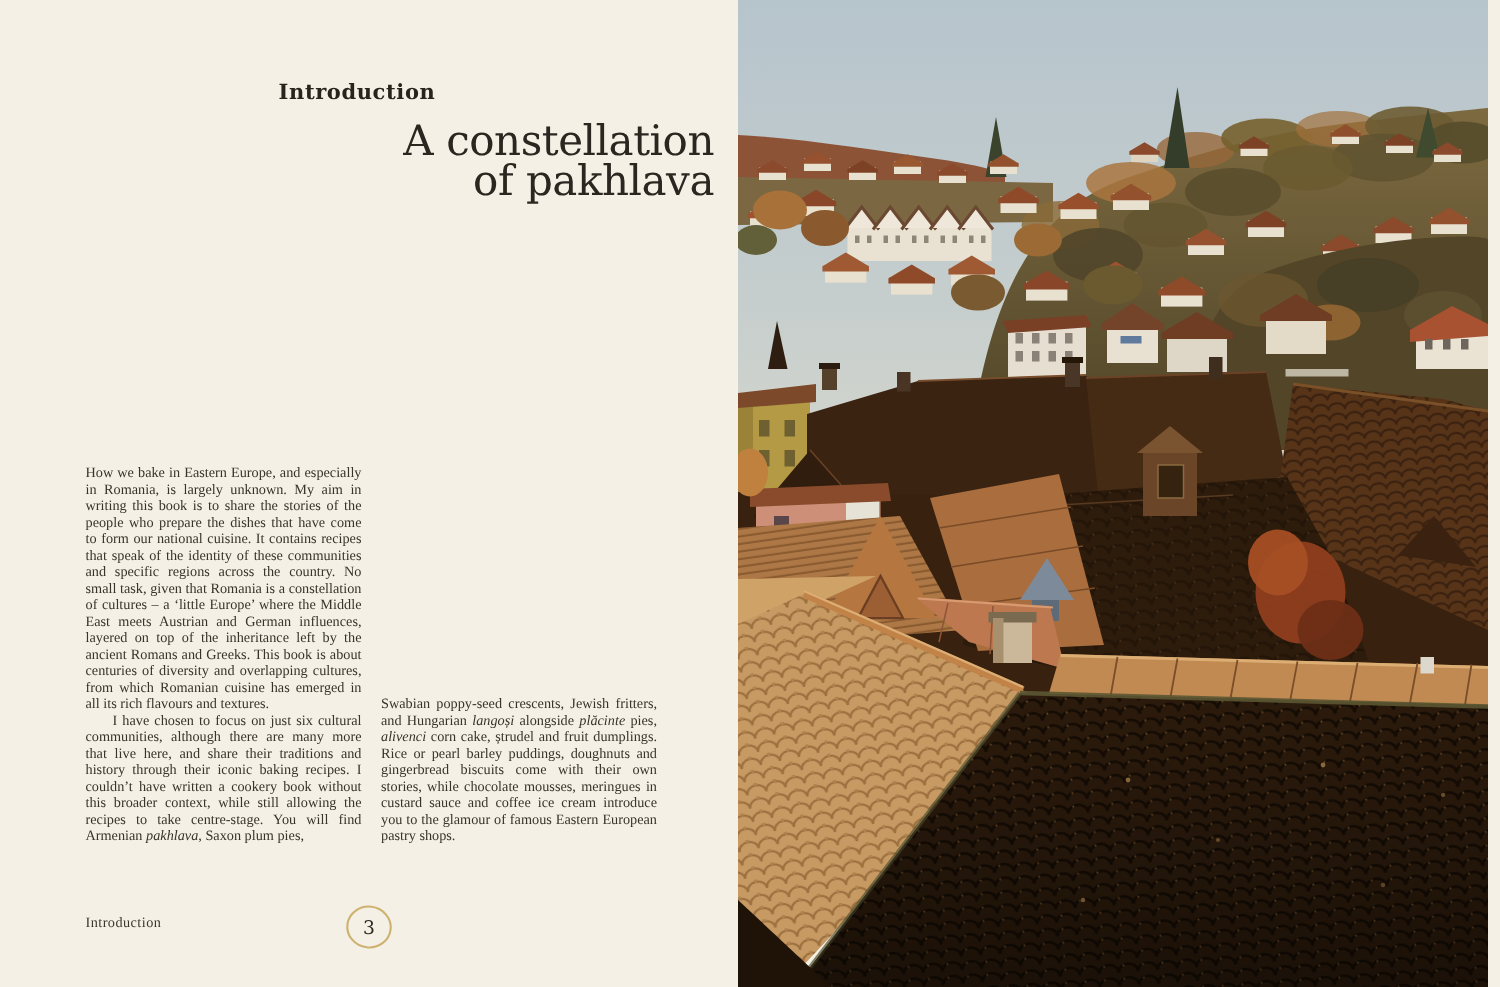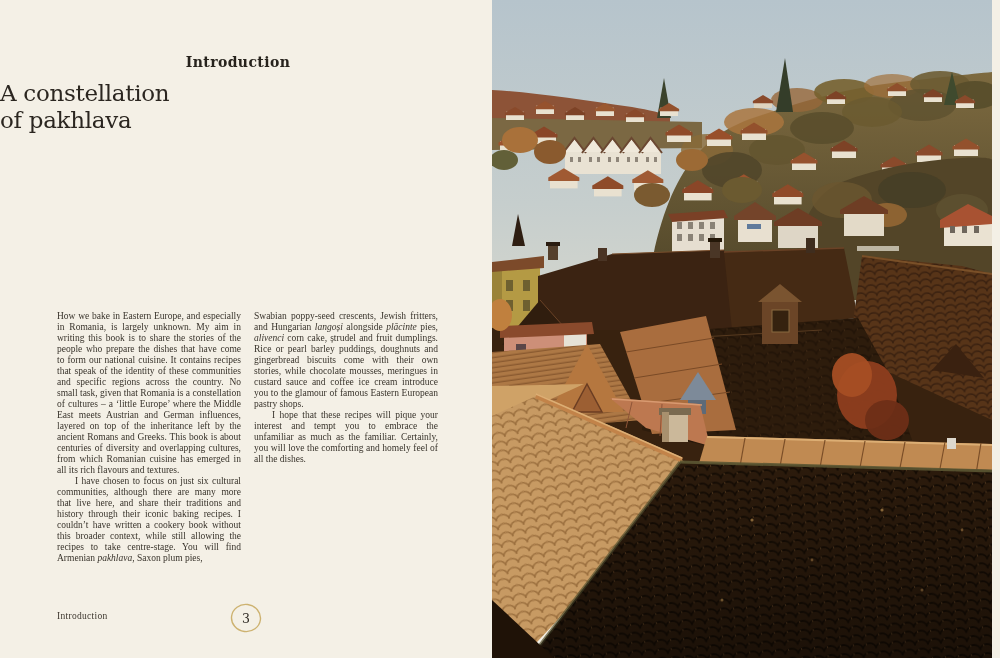--- a/index.html
+++ b/index.html
@@ -13,25 +13,25 @@
   .page-left{position:relative;width:492px;height:658px;background:var(--page-background,#f4f0e6);}
   .page-right{position:relative;width:500px;height:658px;}
   .page-right svg{display:block;width:500px;height:658px;}
 
   .kicker{
     position:absolute;top:54px;left:0;width:476px;text-align:center;
     font-family:"DejaVu Serif",serif;font-weight:700;font-size:14px;
     letter-spacing:.4px;color:#27231d;
   }
   .title{
-    position:absolute;top:80px;left:0;width:476px;margin:0;text-align:left;
-    font-family:"DejaVu Serif",serif;font-weight:400;font-size:23px;line-height:27px;
+    position:absolute;top:80px;left:0;width:476px;margin:0;text-align:right;
+    font-family:"DejaVu Serif",serif;font-weight:400;font-size:28px;line-height:27px;
     letter-spacing:-.3px;color:#2b2620;
   }
-  .columns{position:absolute;top:311px;left:57px;width:381px;display:flex;gap:13px;}
+  .columns{position:absolute;top:311px;left:57px;width:381px;display:flex;gap:13px;align-items:flex-end;}
   .col{width:184px;font-size:9.5px;line-height:11px;text-align:justify;color:#38332b;}
   .col p{margin:0;}
   .col p.indent{text-indent:18px;}
   .col em{font-style:italic;margin-top:22px;}
 
   .footer-label{
     position:absolute;left:57px;top:611px;font-size:9.5px;
     letter-spacing:.3px;color:#3c362e;
   }
   .pagenum{position:absolute;left:229px;top:601px;width:34px;height:34px;}
@@ -48,21 +48,20 @@
     <div class="kicker">Introduction</div>
     <h1 class="title"><span>A constellation</span><br><span>of pakhlava</span></h1>
 
     <div class="columns">
       <div class="col">
           <p><span>How we bake in Eastern Europe, and especially in Romania, is largely unknown. My aim in writing this book is to share the stories of the people who prepare the dishes that have come to form our national cuisine. It contains recipes that speak of the identity of these communities and specific regions across the country. No small task, given that Romania is a constellation of cultures – a ‘little Europe’ where the Middle East meets Austrian and German influences, layered on top of the inheritance left by the ancient Romans and Greeks. This book is about centuries of diversity and overlapping cultures, from which Romanian cuisine has emerged in all its rich flavours and textures.</span></p>
           <p class="indent"><span>I have chosen to focus on just six cultural communities, although there are many more that live here, and share their traditions and history through their iconic baking recipes. I couldn’t have written a cookery book without this broader context, while still allowing the recipes to take centre-stage. You will find Armenian </span><em>pakhlava</em><span>, Saxon plum pies,</span></p>
         </div>
       <div class="col">
           <p><span>Swabian poppy-seed crescents, Jewish fritters, and Hungarian </span><em>langoși</em><span> alongside </span><em>plăcinte</em><span> pies, </span><em>alivenci</em><span> corn cake, ștrudel and fruit dumplings. Rice or pearl barley puddings, doughnuts and gingerbread biscuits come with their own stories, while chocolate mousses, meringues in custard sauce and coffee ice cream introduce you to the glamour of famous Eastern European pastry shops.</span></p>
-          <p class="indent"><span>I hope that these recipes will pique your interest and tempt you to embrace the unfamiliar as much as the familiar. Certainly, you will love the comforting and homely feel of all the dishes.</span></p>
         </div>
     </div>
 
     <span class="footer-label">Introduction</span>
     <svg class="pagenum" viewBox="0 0 34 34">
       <ellipse cx="17" cy="17" rx="14.5" ry="13.6" transform="rotate(7 17 17)" fill="none" stroke="var(--page-number-ring,#cdb270)" stroke-width="1.4"></ellipse>
       <text x="17" y="21.5" text-anchor="middle">3</text>
     </svg>
   </section>
 

